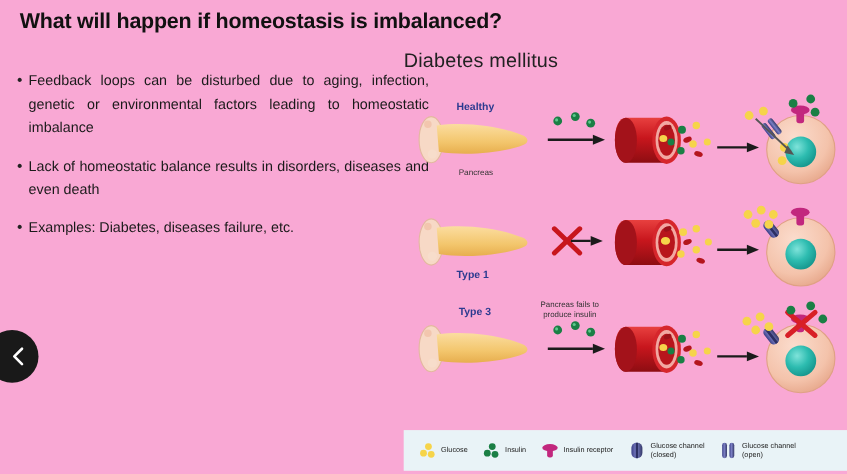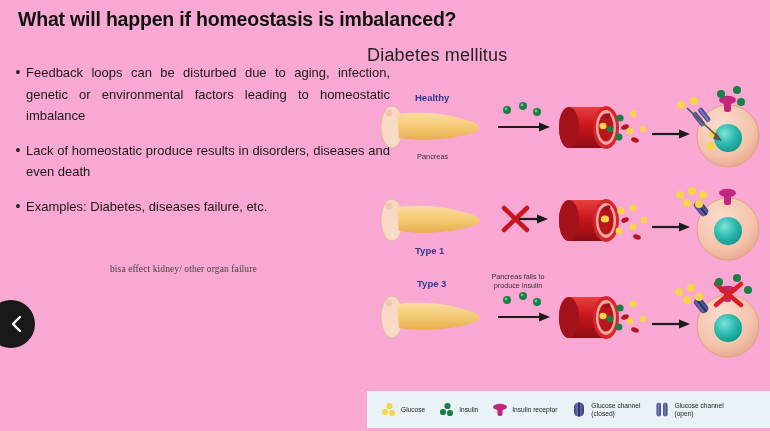--- a/index.html
+++ b/index.html
@@ -59,30 +59,29 @@
 
   <div class="bullets">
 
     <div class="bullet">
       <span class="dot">•</span>
       <span class="btxt">Feedback loops can be disturbed due to aging, infection, genetic or environmental factors leading to homeostatic imbalance</span>
     </div>
 
     <div class="bullet">
       <span class="dot">•</span>
-      <span class="btxt">Lack of homeostatic produce results in disorders, diseases and even death</span>
+      <span class="btxt">Lack of homeostatic balance results in disorders, diseases and even death</span>
     </div>
 
     <div class="bullet last">
       <span class="dot">•</span>
       <span class="btxt">Examples: Diabetes, diseases failure, etc.</span>
     </div>
   </div>
 
-  <div class="annot">bisa effect kidney/ other organ failure</div>
 
   <div class="navbtn">
     <svg width="14" height="20" viewBox="0 0 14 20">
       <polyline points="11,3 4,10 11,17" fill="none" stroke="#ffffff" stroke-width="2.4" stroke-linecap="round" stroke-linejoin="round"></polyline>
     </svg>
   </div>
 
   <div class="figure">
 
     <div class="fig-title">Diabetes mellitus</div>

